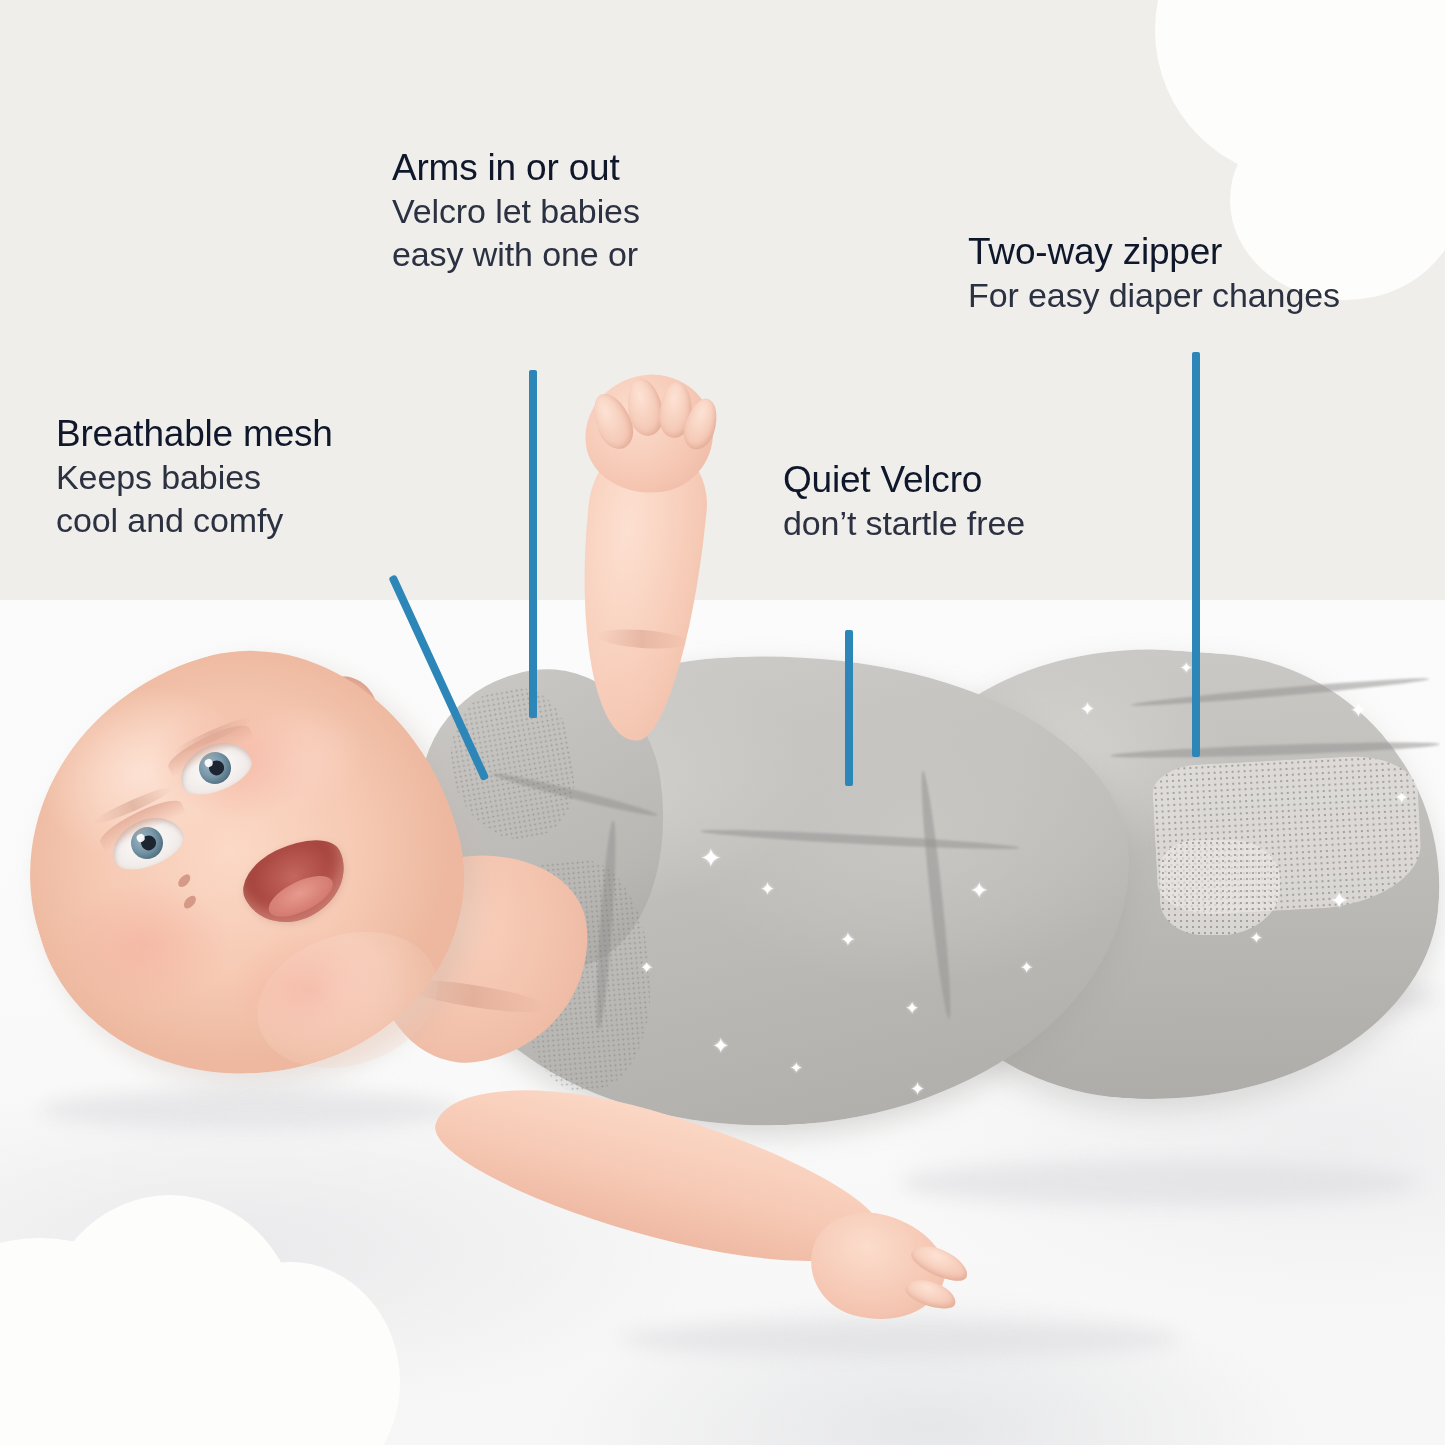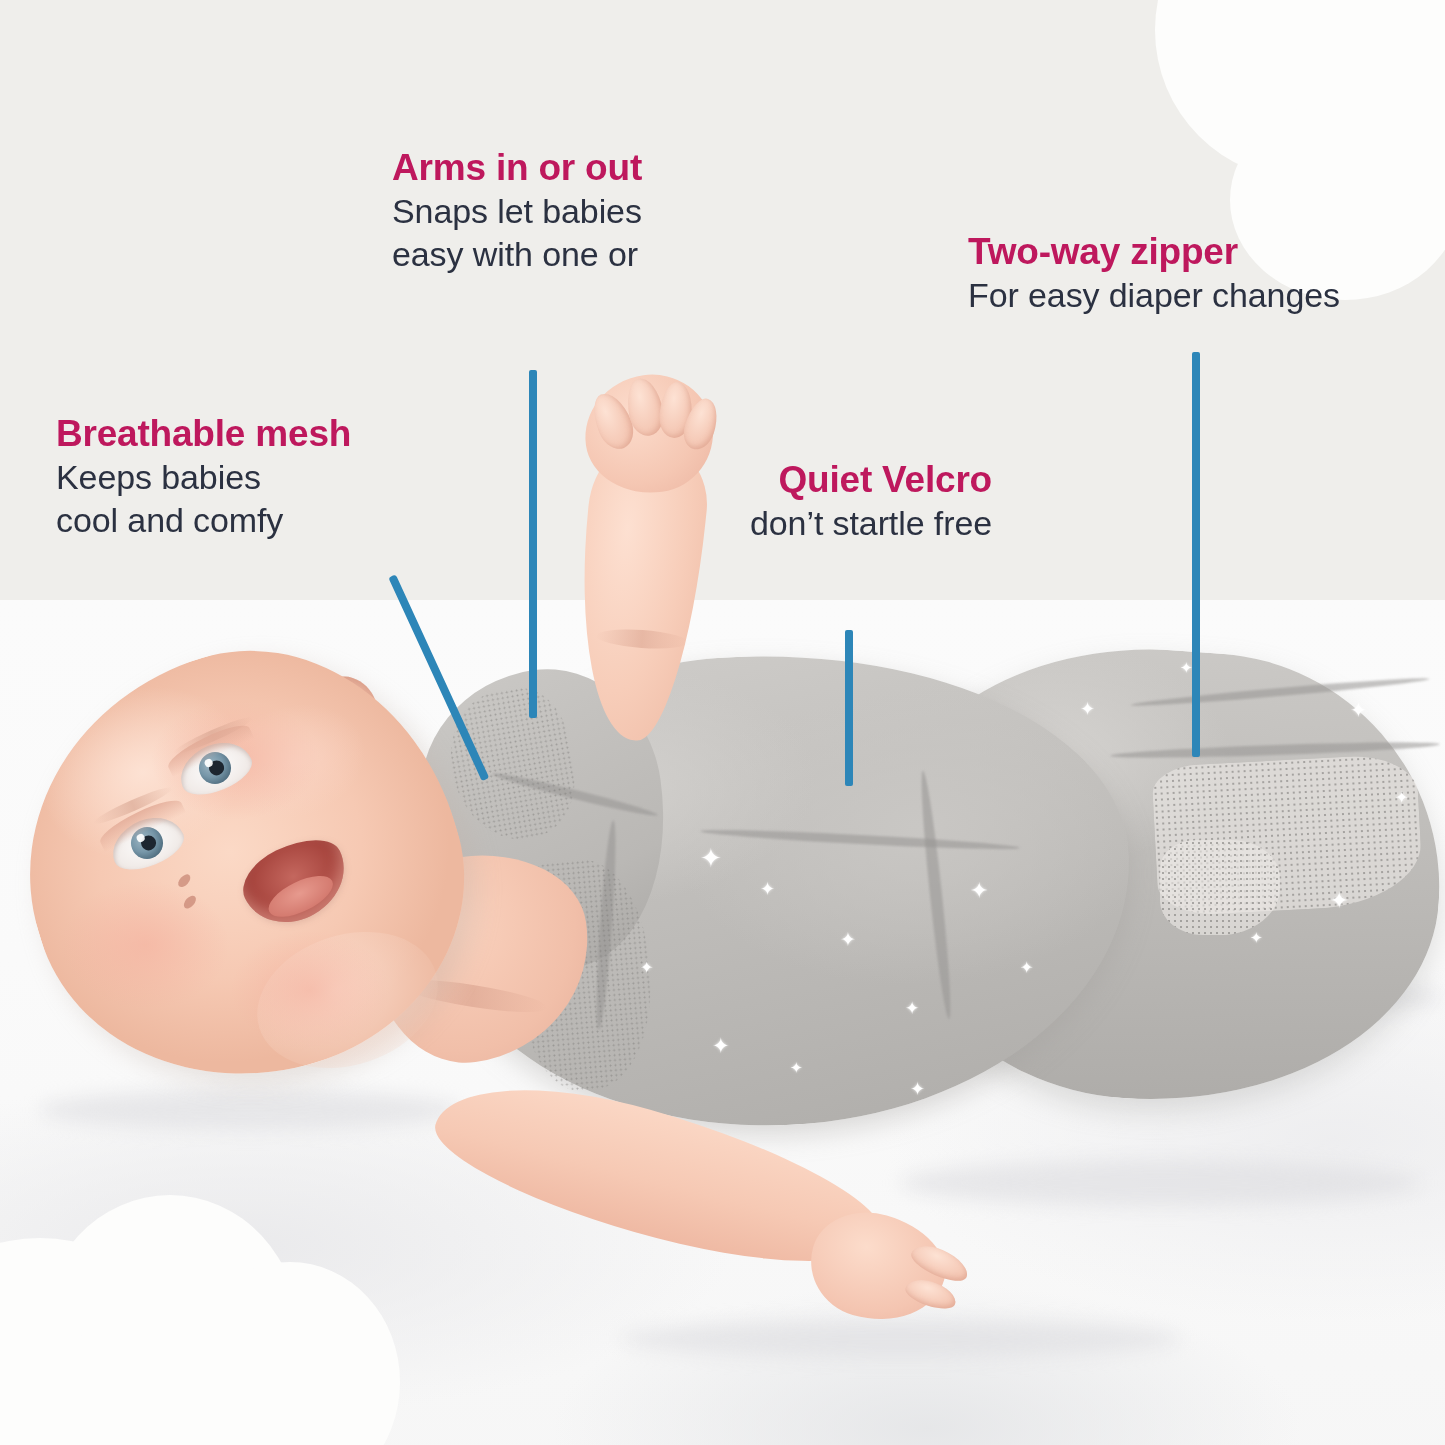--- a/index.html
+++ b/index.html
@@ -238,41 +238,41 @@
   }
   .leader-diag{
     position:absolute;
     height:8px;background:#2D86B8;border-radius:3px;
     transform-origin:0 50%;
   }
   .callout{position:absolute;}
   .callout h3{
     margin:0 0 2px 0;
     font-size:37px;
-    font-weight:700;
-    color:#be185d;
+    font-weight:400;
+    color:#0f172a;
     letter-spacing:-.2px;
     line-height:1.08;
     white-space:nowrap;
   }
   .callout p{
     margin:0;
     font-size:34px;
     font-weight:400;
     color:#2B3141;
     line-height:1.28;
     letter-spacing:-.1px;
   }
   .callout p span{display:block;white-space:nowrap;}
 
   
   #co-arms  {left:392px; top:148px;}
   #co-zipper{left:968px; top:232px;}
   #co-mesh  {left:56px;  top:414px;}
-  #co-velcro{left:750px; top:460px;text-align:right;}
+  #co-velcro{left:783px; top:460px;}
 </style>
 </head>
 <body>
 
 <div id="stage">
 
   <div id="photo">
 
     <div class="sheet"></div>
     <div class="sheet-fold" style="left:40px;top:1090px;width:420px;height:40px;"></div>
@@ -384,21 +384,21 @@
 
   <div class="leader" style="left:1192px;top:352px;width:8px;height:405px;"></div>
 
   <div class="leader" style="left:845px;top:630px;width:8px;height:156px;"></div>
 
   <div class="leader-diag" style="left:392px;top:572px;width:224px;transform:rotate(65.3deg);"></div>
 
   <div class="callout" id="co-arms">
     <h3>Arms in or out</h3>
     <p>
-      <span>Snaps let babies</span>
+      <span>Velcro let babies</span>
       <span>easy with one or</span>
     </p>
   </div>
 
   <div class="callout" id="co-mesh">
     <h3>Breathable mesh</h3>
     <p>
       <span>Keeps babies</span>
       <span>cool and comfy</span>
     </p>

